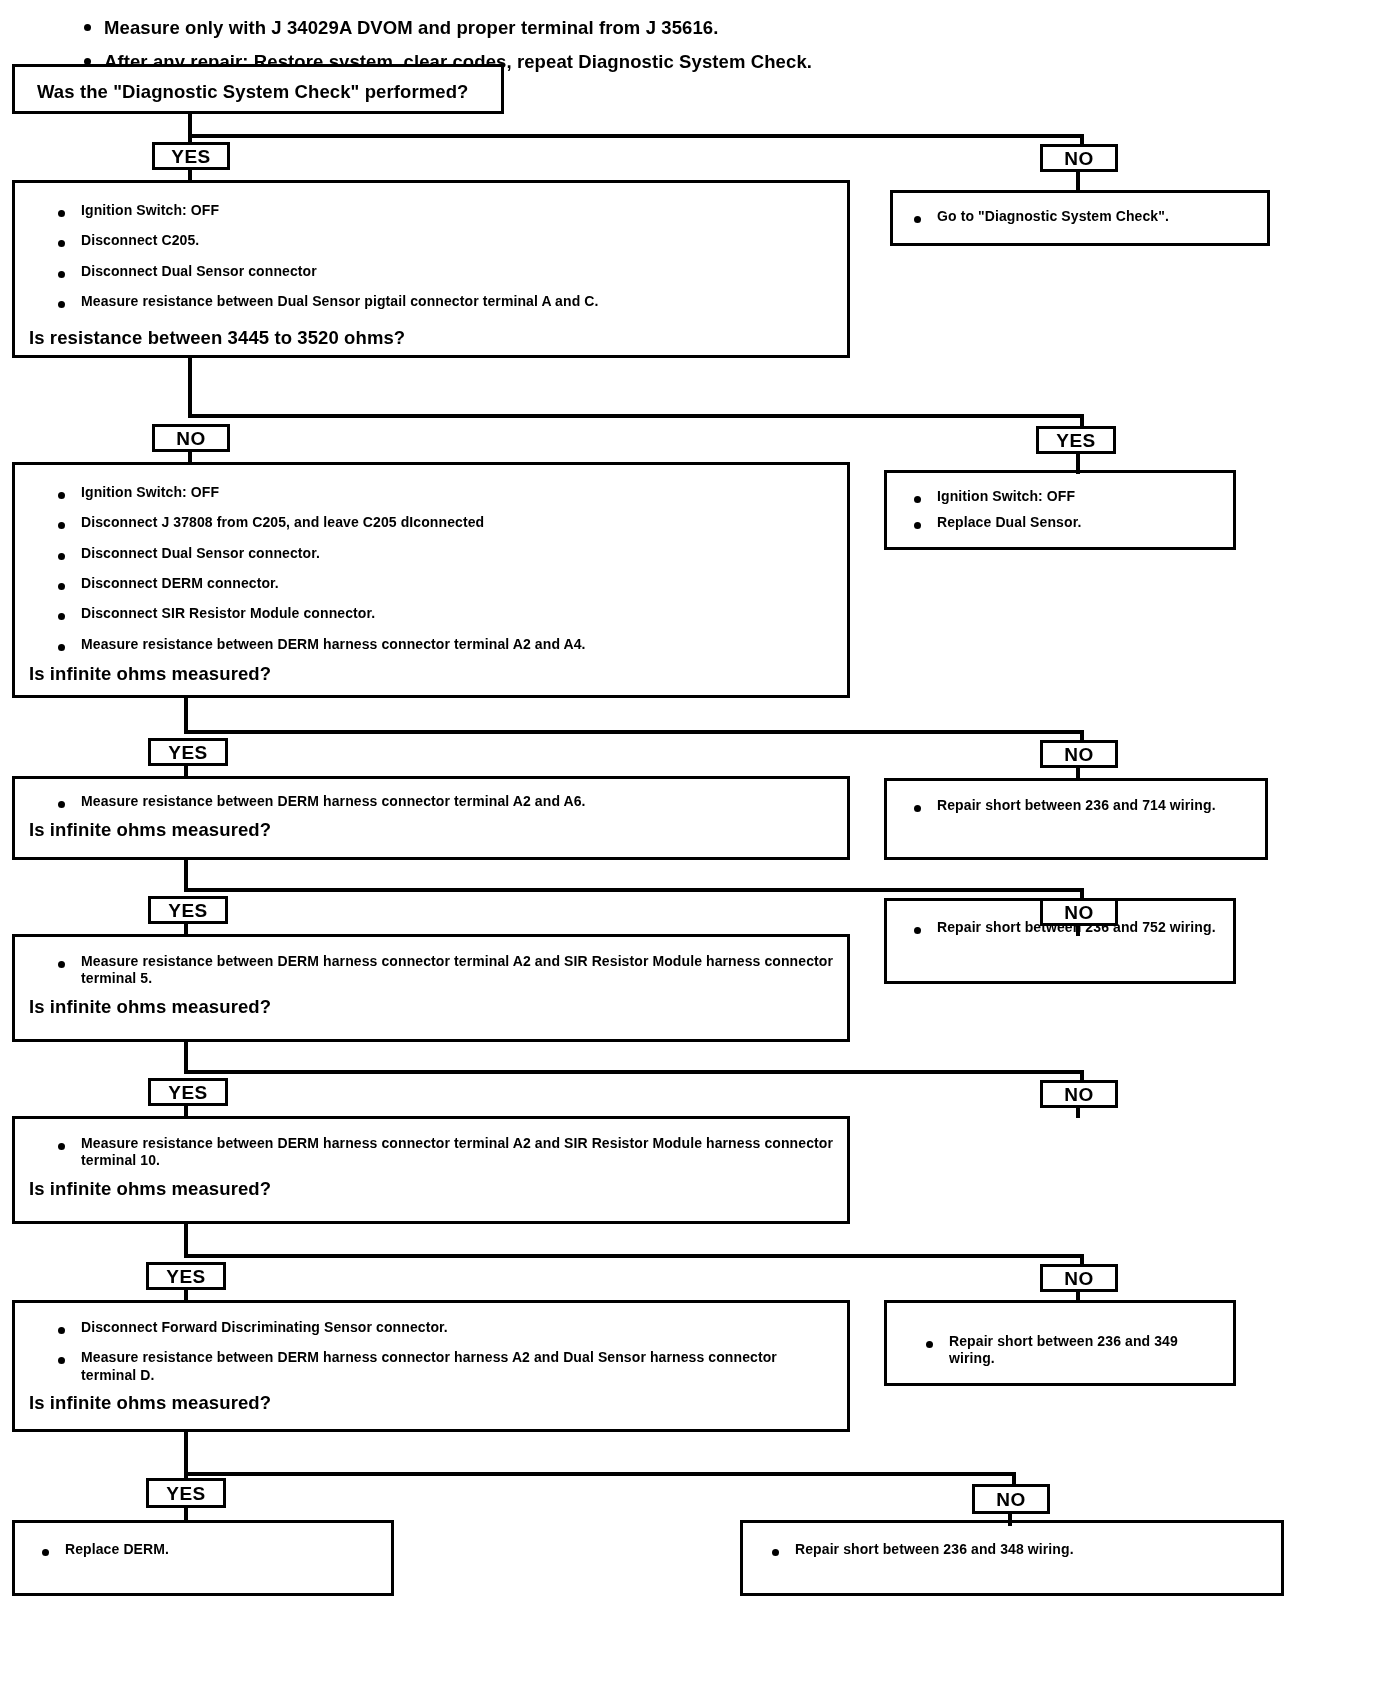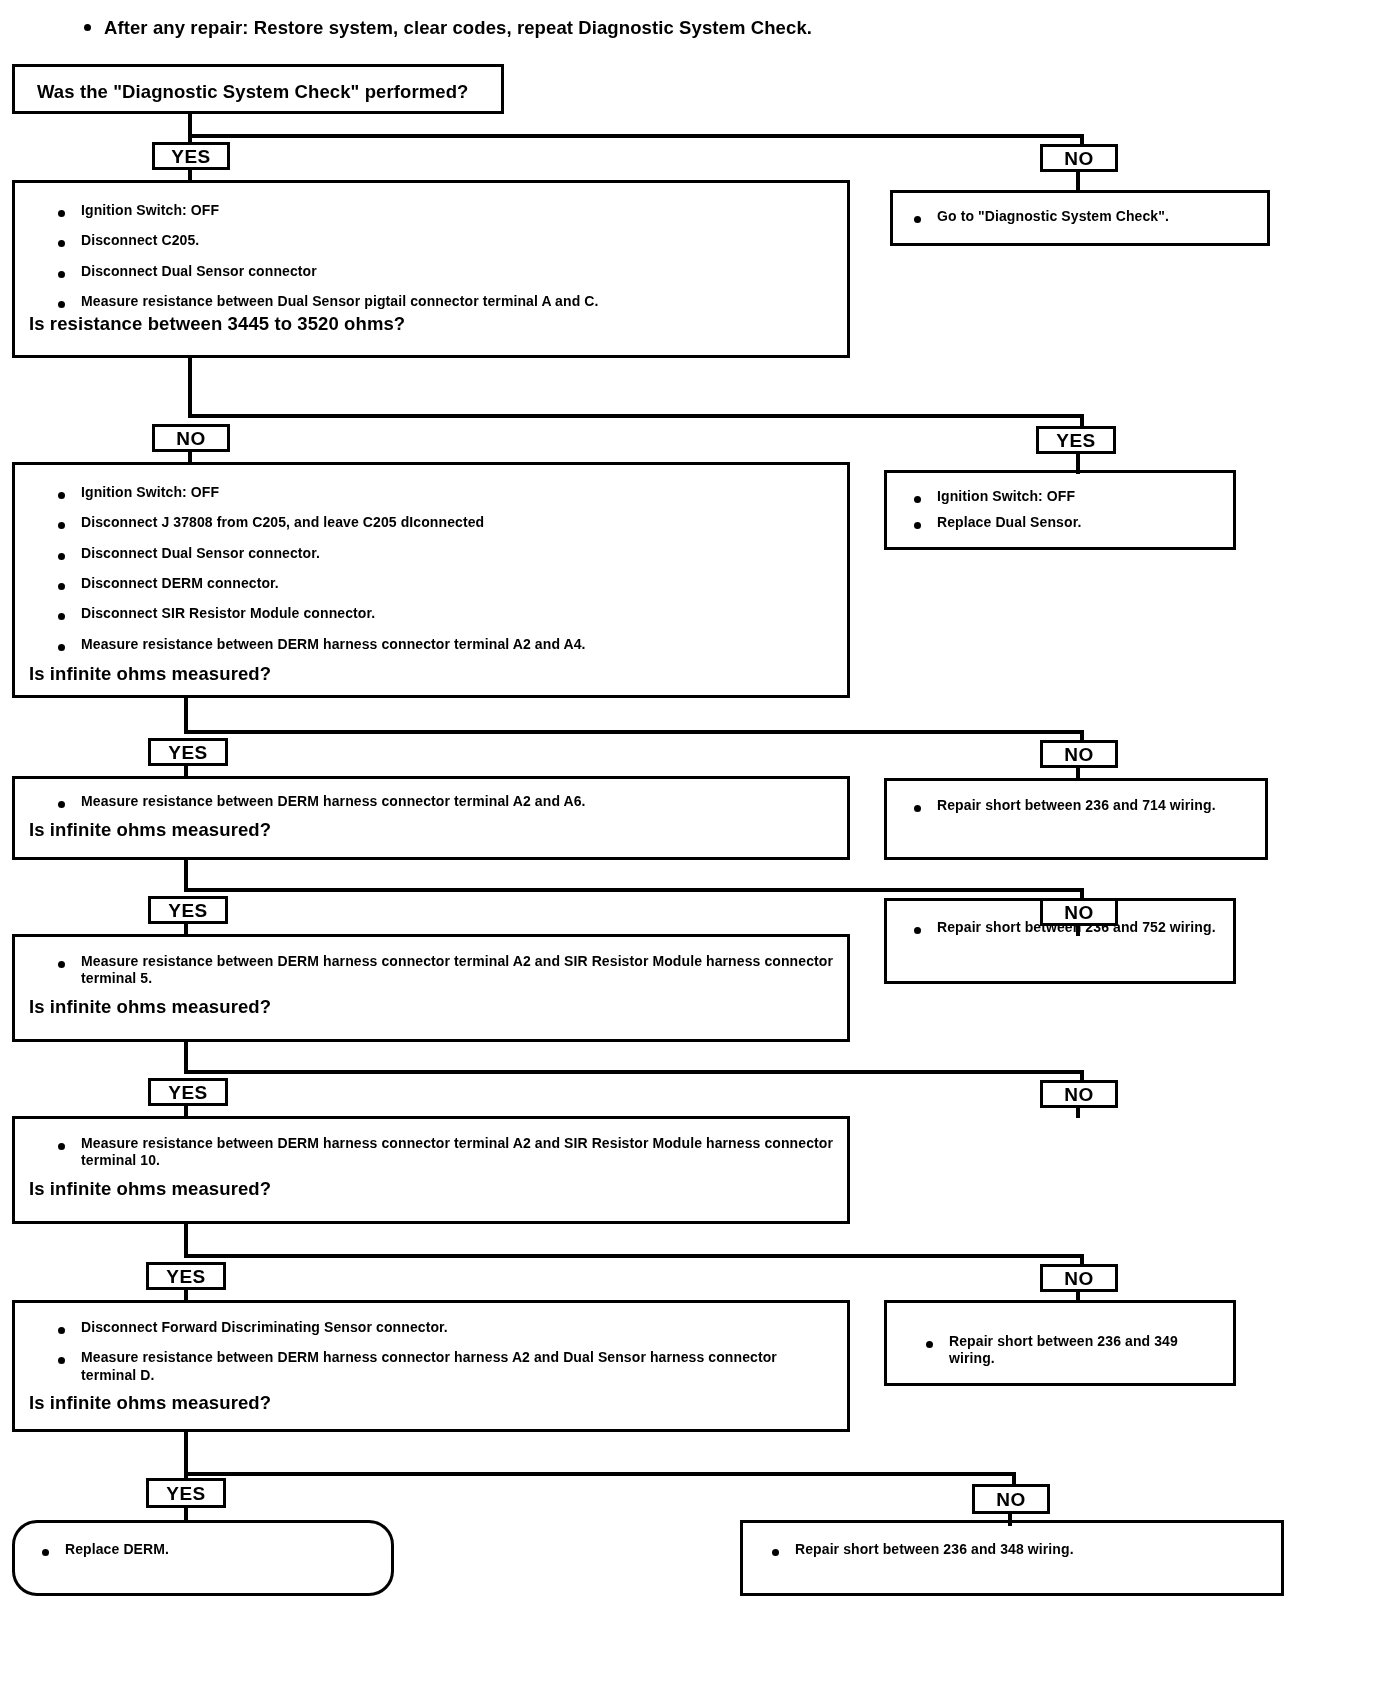--- a/index.html
+++ b/index.html
@@ -73,21 +73,21 @@
     height: 7px;
     border-radius: 50%;
     background: #000;
   }
   .tight li { margin-bottom: 9px; }
 
   .question {
     font-size: 18.5px;
     font-weight: bold;
     line-height: 1.24;
-    margin-top: 3px;
+    margin-top: 17px;
     letter-spacing: 0.1px;
   }
 
   .hdr-list {
     position: absolute;
     left: 12px;
     top: 0px;
     width: 1000px;
   }
   .hdr-list li {
@@ -119,20 +119,21 @@
   }
   .vl { width: 4px; }
   .hl { height: 4px; }
 </style>
 </head>
 <body>
 
 <div class="canvas">
 
   <ul class="hdr-list">
+    <li>Measure only with J 34029A DVOM and proper terminal from J 35616.</li>
     <li>After any repair: Restore system, clear codes, repeat Diagnostic System Check.</li>
   </ul>
 
   <div class="box" style="left:12px; top:64px; width:492px; height:50px; padding:0;">
     <div class="question" style="margin:0; padding:14px 14px 0 22px;">Was the "Diagnostic System Check" performed?</div>
   </div>
 
   <div class="ln vl" style="left:188px; top:114px; height:24px;"></div>
   <div class="ln hl" style="left:188px; top:134px; width:896px;"></div>
   <div class="ln vl" style="left:1080px; top:134px; height:16px;"></div>
@@ -280,21 +281,21 @@
   <div class="ln vl" style="left:184px; top:1432px; height:46px;"></div>
   <div class="ln hl" style="left:184px; top:1472px; width:832px;"></div>
   <div class="ln vl" style="left:1012px; top:1472px; height:14px;"></div>
 
   <div class="label-box" style="left:146px; top:1478px; width:80px; height:30px;">YES</div>
   <div class="ln vl" style="left:184px; top:1506px; height:14px;"></div>
 
   <div class="label-box" style="left:972px; top:1484px; width:78px; height:30px;">NO</div>
   <div class="ln vl" style="left:1008px; top:1512px; height:14px;"></div>
 
-  <div class="box" style="left:12px; top:1520px; width:382px; height:76px; padding:0;border-radius:25px;">
+  <div class="box" style="left:12px; top:1520px; width:382px; height:76px; padding:0;">
     <ul class="blist" style="padding:18px 0 0 20px;">
       <li>Replace DERM.</li>
     </ul>
   </div>
 
   <div class="box" style="left:740px; top:1520px; width:544px; height:76px; padding:0;">
     <ul class="blist" style="padding:18px 0 0 22px;">
       <li>Repair short between 236 and 348 wiring.</li>
     </ul>
   </div>

